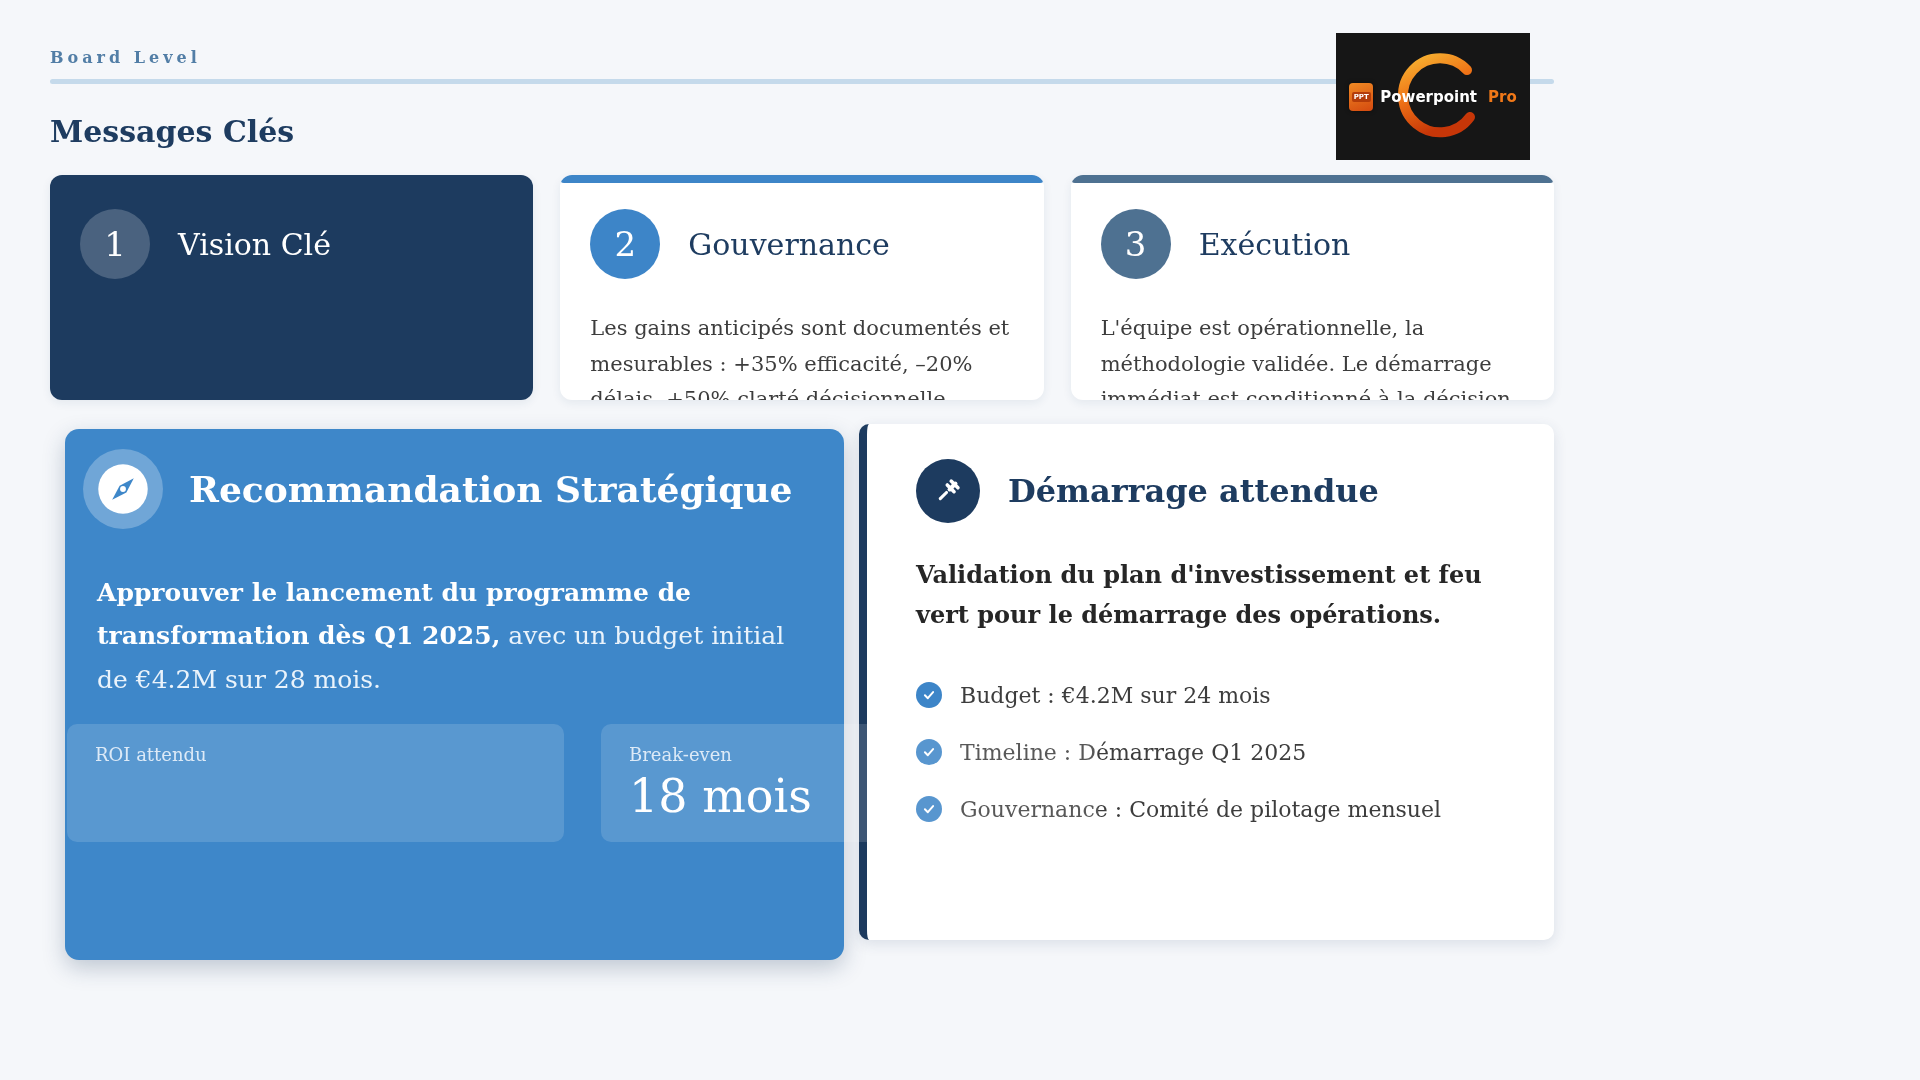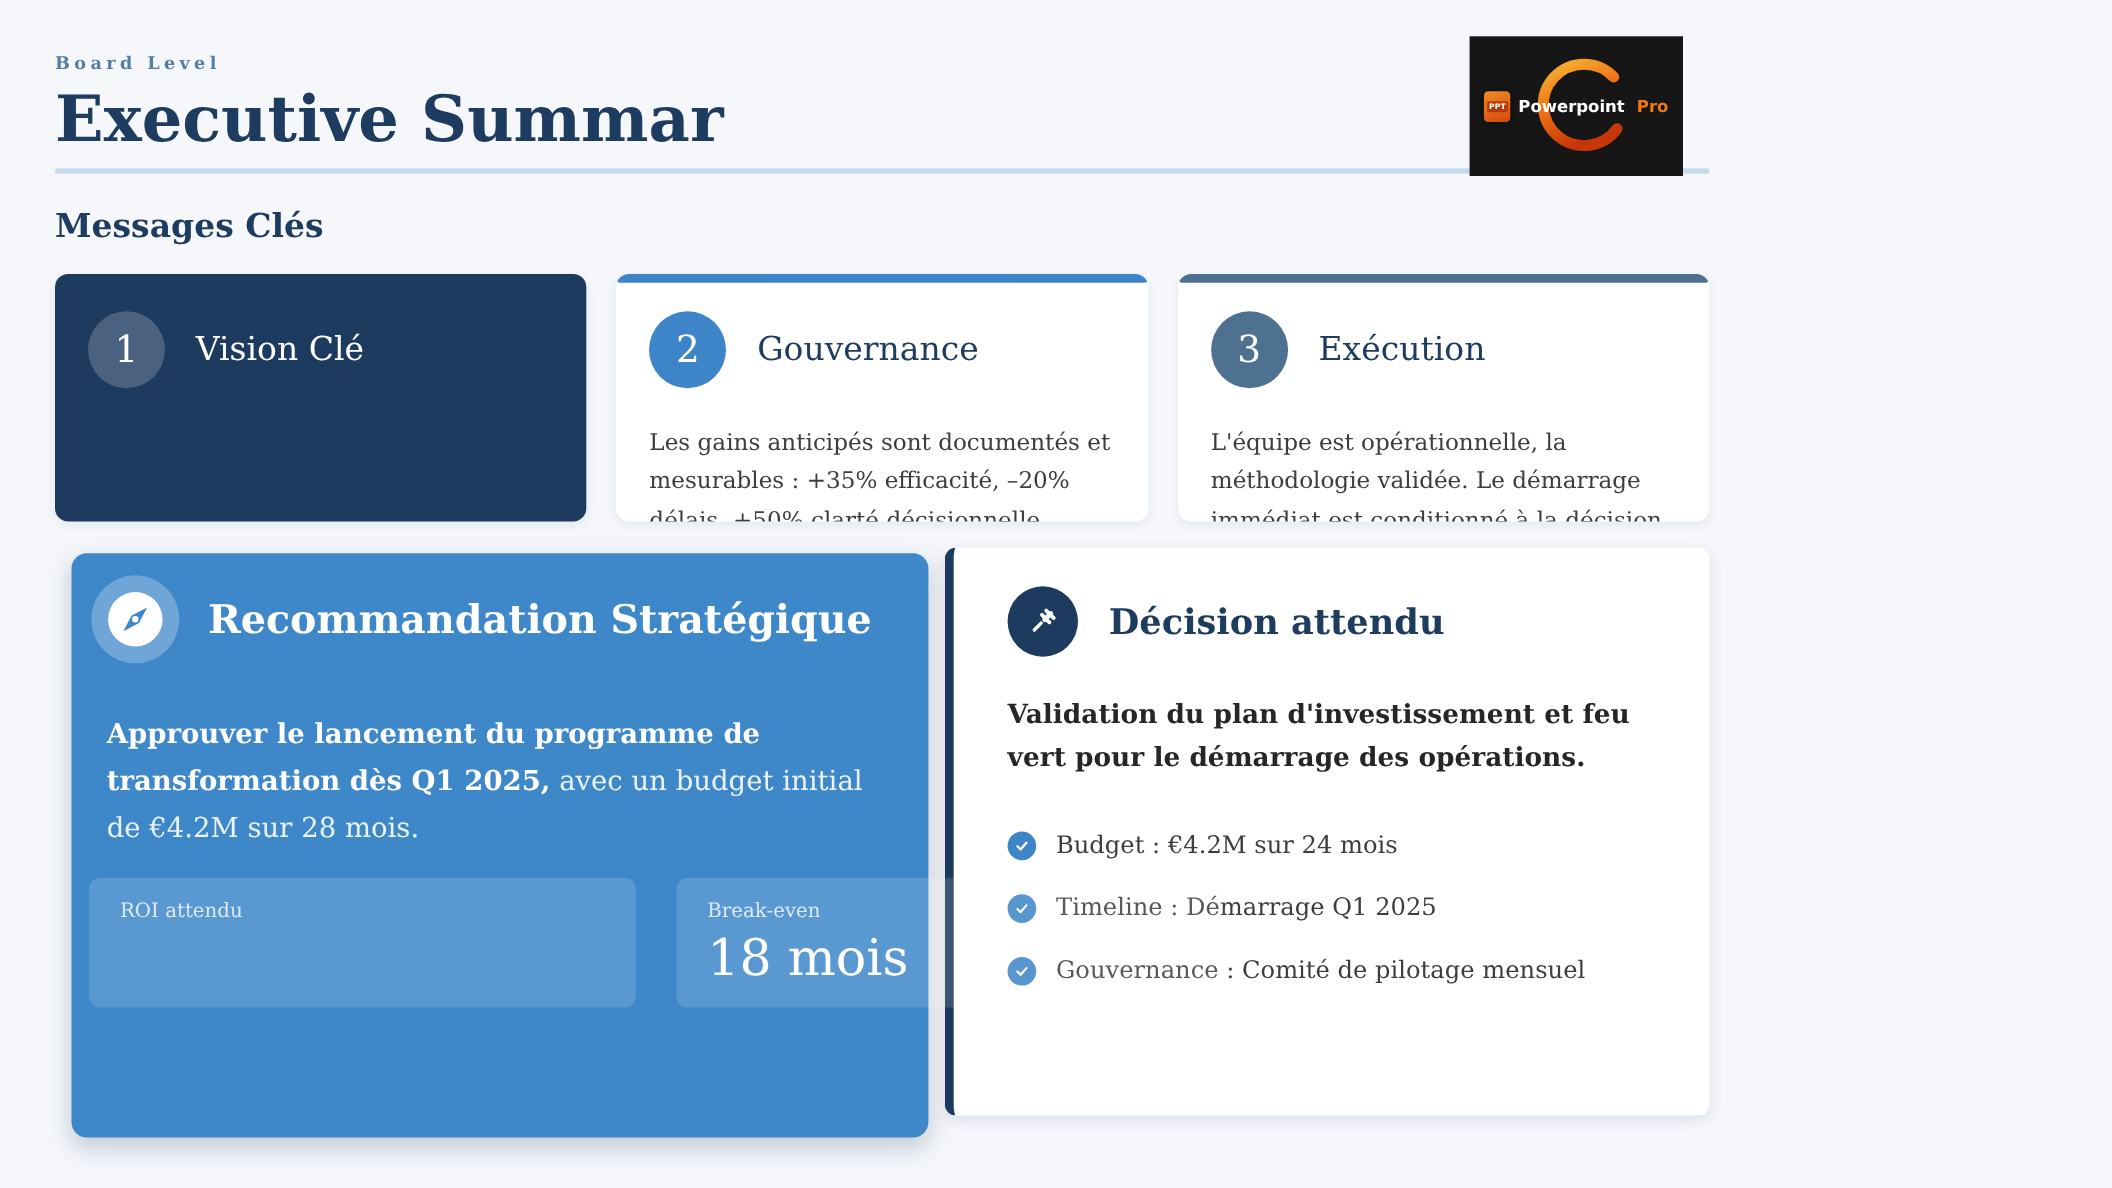--- a/index.html
+++ b/index.html
@@ -146,21 +146,21 @@
   .rec-title { font-size: 36px; font-weight: bold; }
   .rec-lead {
     margin: 42px 40px 0 32px;
     font-size: 25px;
     line-height: 1.73;
     color: #eaf3fb;
   }
   .rec-lead .lead-bold { font-weight: bold; color: #ffffff; }
   .rec-stats {
     position: absolute;
-    left: 16px; top: 295px;
+    left: 2px; top: 295px;
     display: flex; gap: 37px; justify-content: flex-end;
   }
   .stat-box {
     width: 497px; height: 118px;
     background: rgba(255,255,255,.14);
     border-radius: 10px;
     padding: 20px 0 0 28px;
   }
   .stat-label { font-size: 18px; color: #ddeaf7; }
   .stat-value-strong { margin-top: 8px; font-size: 40px; font-weight: bold; color: #fff; }
@@ -204,21 +204,20 @@
     flex: none;
   }
   .dec-item-text { font-size: 22px; color: #3d3d3d; }
 </style>
 </head>
 <body>
 
 <div class="slide">
 
   <div class="eyebrow">Board Level</div>
-  <h1 class="page-title">Executive Summar</h1>
   <div class="title-rule"></div>
 
   <div class="logo-box">
     <svg width="194" height="127" viewBox="0 0 194 127">
       <defs>
         <linearGradient id="ringGrad" x1="0" y1="0" x2="0.4" y2="1">
           <stop offset="0" stop-color="#f7b733"></stop>
           <stop offset="0.5" stop-color="#ef7216"></stop>
           <stop offset="1" stop-color="#c63608"></stop>
         </linearGradient>
@@ -295,21 +294,21 @@
         <div class="dec-icon-circle">
           <svg width="34" height="34" viewBox="0 0 24 24" fill="#ffffff">
             <g transform="rotate(45 12 12)">
               <rect x="10.5" y="3.2" width="3" height="8.6" rx="1.4"></rect>
               <rect x="7.4" y="4.2" width="9.2" height="2.5" rx="1.2"></rect>
               <rect x="7.4" y="8.1" width="9.2" height="2.5" rx="1.2"></rect>
               <rect x="10.9" y="12.4" width="2.2" height="8.4" rx="1.1"></rect>
             </g>
           </svg>
         </div>
-        <div class="dec-title">Décision attendu</div>
+        <div class="dec-title">Démarrage attendue</div>
       </div>
       <p class="dec-body">Validation du plan d'investissement et feu vert pour le démarrage des opérations.</p>
       <ul class="dec-list">
         <li class="dec-item">
           <span class="check-circle">
             <svg width="14" height="14" viewBox="0 0 24 24">
                 <path d="M5 12.5 L10 17.5 L19 7" fill="none" stroke="#fff" stroke-width="3.4" stroke-linecap="round" stroke-linejoin="round"></path>
               </svg>
           </span>
           <span class="dec-item-text">Budget : €4.2M sur 24 mois</span>

